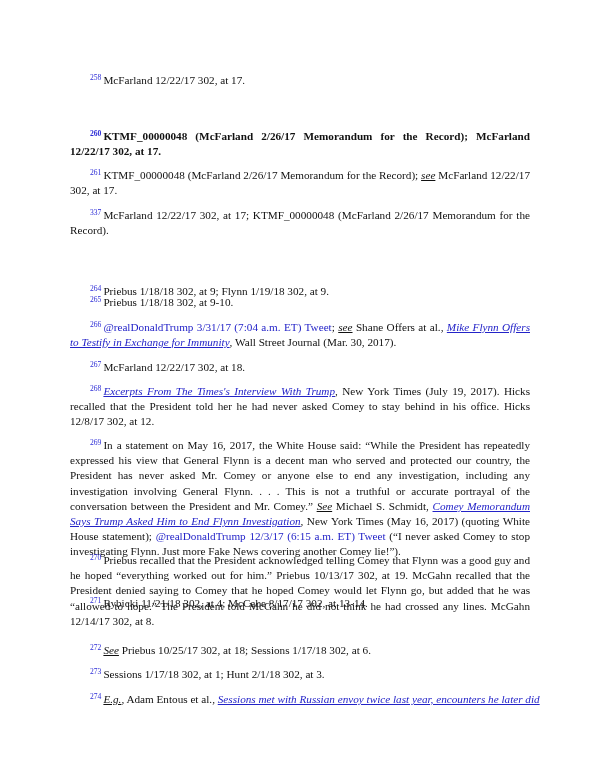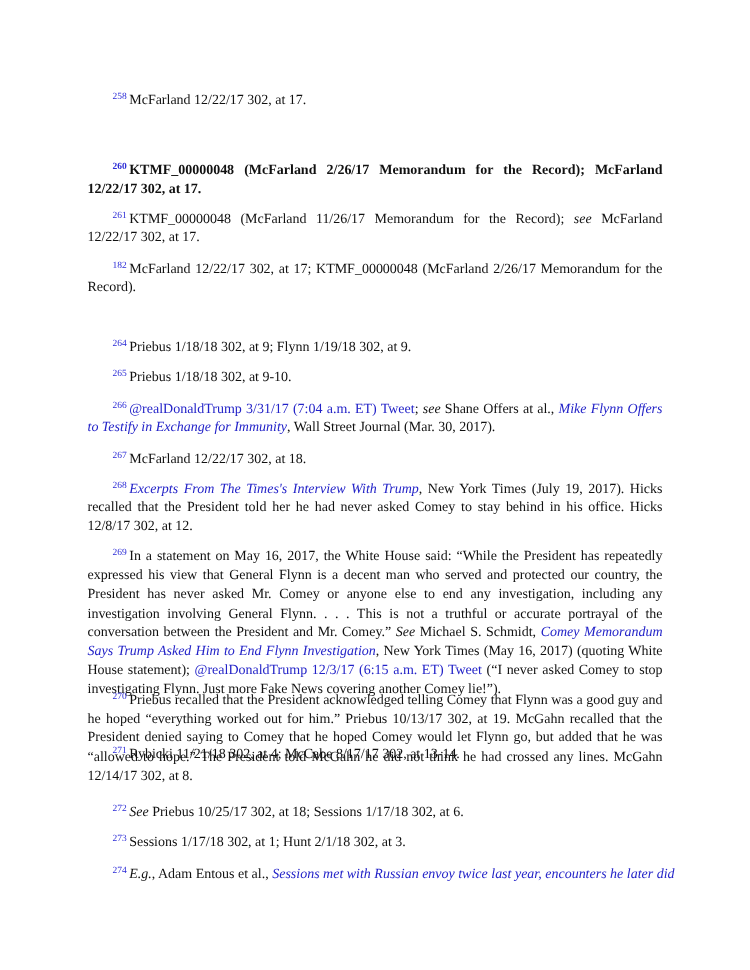--- a/index.html
+++ b/index.html
@@ -38,38 +38,39 @@
       vertical-align: 4px;
       line-height: 0;
       margin-right: 2px;
     }
     .link {
       color: #2323c8;
       margin-top: 41px;
     }
     .link.it, .it {
       font-style: italic;
+      text-decoration: underline;
     }
   </style>
 </head>
 <body>
 
 <div class="page">
 
   <p class="fn" style="top:73px"><span class="num">258</span><span>McFarland 12/22/17 302, at 17.</span></p>
 
 
   <p class="fn" style="top:129px;font-weight:bold;"><span class="num">260</span><span>KTMF_00000048 (McFarland 2/26/17 Memorandum for the Record); McFarland 12/22/17 302, at 17.</span></p>
 
-  <p class="fn" style="top:168px"><span class="num">261</span><span>KTMF_00000048 (McFarland 11/26/17 Memorandum for the Record); </span><span class="it">see</span><span> McFarland 12/22/17 302, at 17.</span></p>
+  <p class="fn" style="top:168px"><span class="num">261</span><span>KTMF_00000048 (McFarland 2/26/17 Memorandum for the Record); </span><span class="it">see</span><span> McFarland 12/22/17 302, at 17.</span></p>
 
-  <p class="fn" style="top:208px"><span class="num">182</span><span>McFarland 12/22/17 302, at 17; KTMF_00000048 (McFarland 2/26/17 Memorandum for the Record).</span></p>
+  <p class="fn" style="top:208px"><span class="num">337</span><span>McFarland 12/22/17 302, at 17; KTMF_00000048 (McFarland 2/26/17 Memorandum for the Record).</span></p>
 
 
-  <p class="fn" style="top:271px"><span class="num">264</span><span>Priebus 1/18/18 302, at 9; Flynn 1/19/18 302, at 9.</span></p>
+  <p class="fn" style="top:284px"><span class="num">264</span><span>Priebus 1/18/18 302, at 9; Flynn 1/19/18 302, at 9.</span></p>
 
   <p class="fn" style="top:295px"><span class="num">265</span><span>Priebus 1/18/18 302, at 9-10.</span></p>
 
   <p class="fn" style="top:320px"><span class="num">266</span><span class="link">@realDonaldTrump 3/31/17 (7:04 a.m. ET) Tweet</span><span>; </span><span class="it">see</span><span> Shane Offers at al., </span><span class="link it">Mike Flynn Offers to Testify in Exchange for Immunity</span><span>, Wall Street Journal (Mar. 30, 2017).</span></p>
 
   <p class="fn" style="top:360px"><span class="num">267</span><span>McFarland 12/22/17 302, at 18.</span></p>
 
   <p class="fn" style="top:384px"><span class="num">268</span><span class="link it">Excerpts From The Times's Interview With Trump</span><span>, New York Times (July 19, 2017). Hicks recalled that the President told her he had never asked Comey to stay behind in his office. Hicks 12/8/17 302, at 12.</span></p>
 
   <p class="fn" style="top:438px"><span class="num">269</span><span>In a statement on May 16, 2017, the White House said: “While the President has repeatedly expressed his view that General Flynn is a decent man who served and protected our country, the President has never asked Mr. Comey or anyone else to end any investigation, including any investigation involving General Flynn. . . . This is not a truthful or accurate portrayal of the conversation between the President and Mr. Comey.” </span><span class="it">See</span><span> Michael S. Schmidt, </span><span class="link it">Comey Memorandum Says Trump Asked Him to End Flynn Investigation</span><span>, New York Times (May 16, 2017) (quoting White House statement); </span><span class="link">@realDonaldTrump 12/3/17 (6:15 a.m. ET) Tweet</span><span> (“I never asked Comey to stop investigating Flynn. Just more Fake News covering another Comey lie!”).</span></p>

